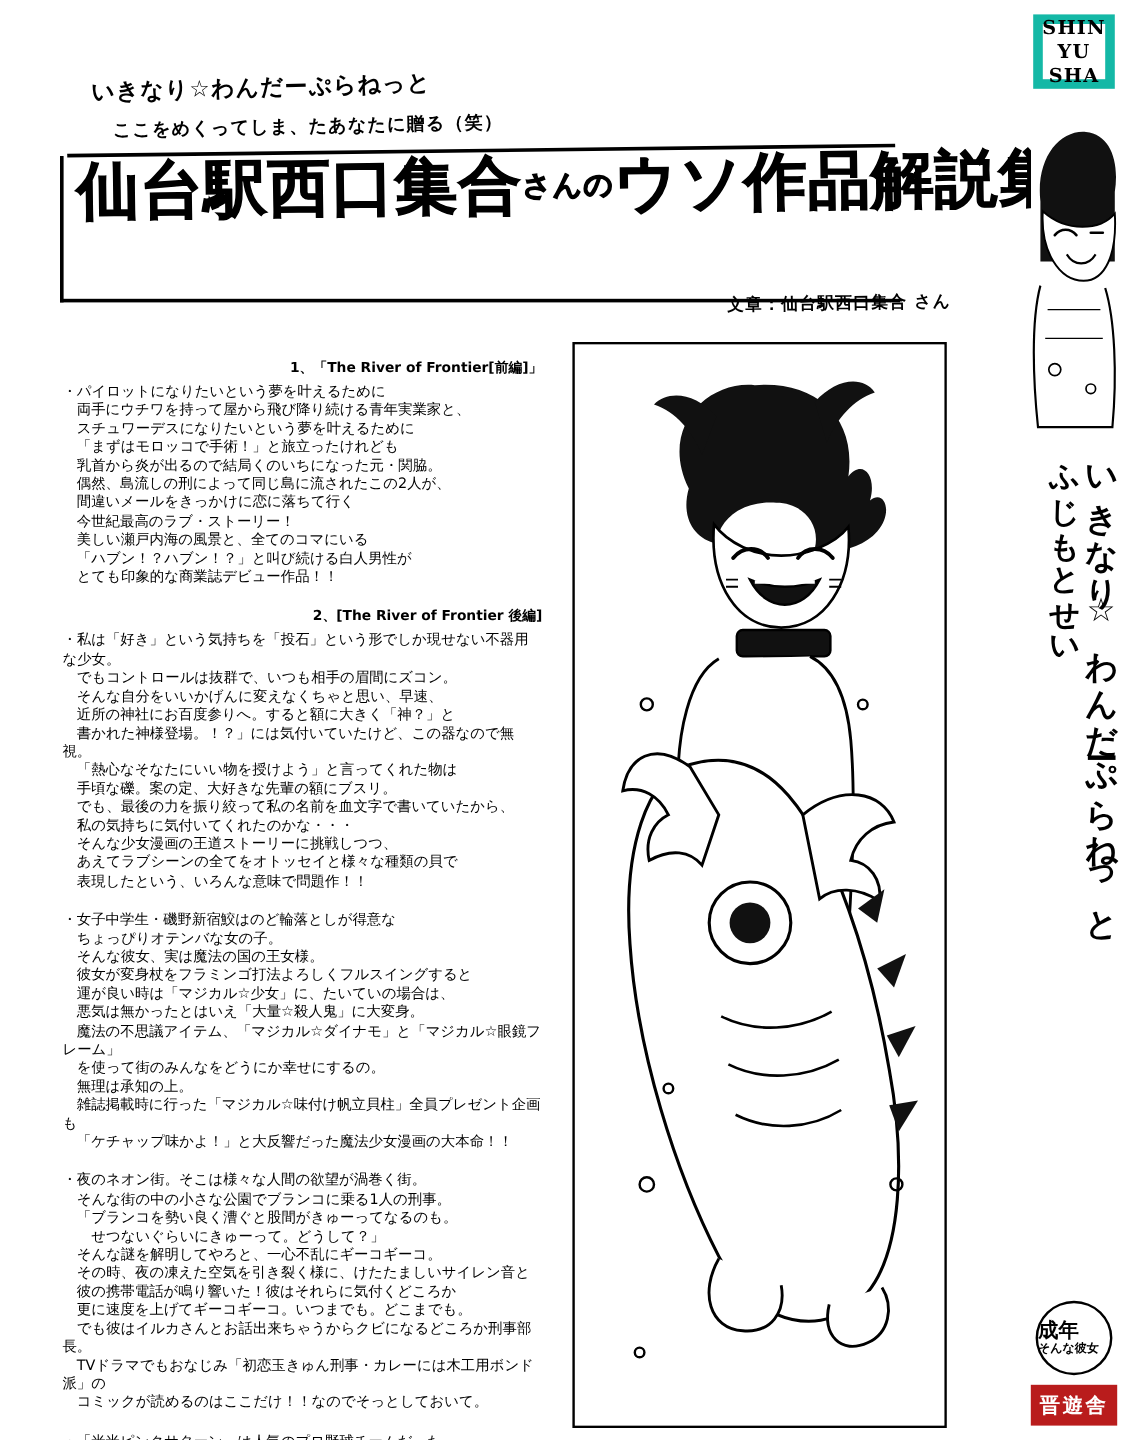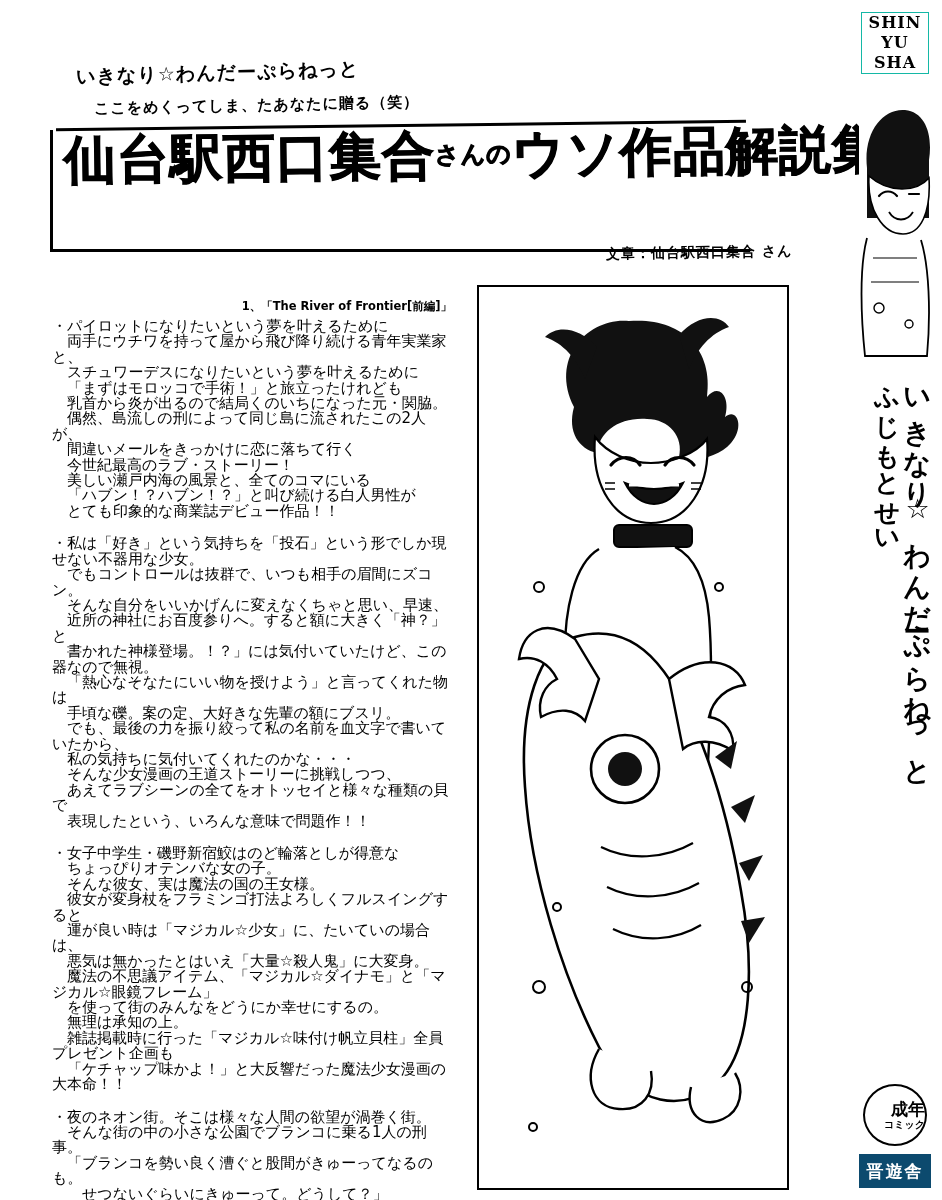--- a/index.html
+++ b/index.html
@@ -97,21 +97,21 @@
   }
   .entry { margin-bottom: 17px; }
   .entry-title {
     font-size: 11.5px;
     font-weight: bold;
     line-height: 16px;
     margin-bottom: 5px;
     text-align: right;
   }
   .entry-body {
-    font-size: 15px;
+    font-size: 12px;
     line-height: 15.4px;
     white-space: pre-line;
   }
 
   
   #illustration {
     position: absolute;
     left: 477px;
     top: 285px;
     width: 312px;
@@ -130,21 +130,21 @@
     top: 12px;
     width: 78px;
     height: 1178px;
   }
   #logo-box {
     position: absolute;
     left: 6px;
     top: 0px;
     width: 68px;
     height: 62px;
-    border: 1px solid #14b8a6;
+    border: 8px solid #14b8a6;
     box-sizing: border-box;
     display: flex;
     flex-direction: column;
     align-items: center;
     justify-content: center;
     font-family: "DejaVu Serif", serif;
     font-weight: bold;
     font-size: 16px;
     line-height: 20px;
     letter-spacing: 1px;
@@ -181,33 +181,33 @@
     position: absolute;
     left: 8px;
     top: 1072px;
     width: 64px;
     height: 62px;
     border: 2px solid #000;
     border-radius: 50%;
     box-sizing: border-box;
     display: flex;
     flex-direction: column;
-    align-items: flex-end;
+    align-items: flex-start;
     justify-content: center;
     font-weight: bold;
   }
   #rating-badge .big { font-size: 17px; line-height: 19px; }
   #rating-badge .small { font-size: 10px; line-height: 12px; }
   #publisher-box {
     position: absolute;
     left: 4px;
     top: 1142px;
     width: 72px;
     height: 34px;
-    background: #0c4a6e;
+    background: #b91c1c;
     color: #fff;
     display: flex;
     align-items: center;
     justify-content: center;
     font-weight: bold;
     font-size: 17px;
     letter-spacing: 2px;
   }
 </style>
 </head>
@@ -233,20 +233,21 @@
 　「まずはモロッコで手術！」と旅立ったけれども
 　乳首から炎が出るので結局くのいちになった元・関脇。
 　偶然、島流しの刑によって同じ島に流されたこの2人が、
 　間違いメールをきっかけに恋に落ちて行く
 　今世紀最高のラブ・ストーリー！
 　美しい瀬戸内海の風景と、全てのコマにいる
 　「ハブン！？ハブン！？」と叫び続ける白人男性が
 　とても印象的な商業誌デビュー作品！！</div>
   </div>
   <div class="entry">
+    <div class="entry-title">2、[The River of Frontier 後編]</div>
     <div class="entry-body">・私は「好き」という気持ちを「投石」という形でしか現せない不器用な少女。
 　でもコントロールは抜群で、いつも相手の眉間にズコン。
 　そんな自分をいいかげんに変えなくちゃと思い、早速、
 　近所の神社にお百度参りへ。すると額に大きく「神？」と
 　書かれた神様登場。！？」には気付いていたけど、この器なので無視。
 　「熱心なそなたにいい物を授けよう」と言ってくれた物は
 　手頃な礫。案の定、大好きな先輩の額にブスリ。
 　でも、最後の力を振り絞って私の名前を血文字で書いていたから、
 　私の気持ちに気付いてくれたのかな・・・
 　そんな少女漫画の王道ストーリーに挑戦しつつ、
@@ -381,17 +382,17 @@
     </svg>
   </div>
 
   <div id="vertical-title">
     <div id="v-main" class="vcol">いきなり☆わんだーぷらねっと</div>
     <div id="v-author" class="vcol">ふじもとせい</div>
   </div>
 
   <div id="rating-badge">
     <span class="big">成年</span>
-    <span class="small">コミック</span>
+    <span class="small">そんな彼女</span>
   </div>
 
   <div id="publisher-box">晋遊舎</div>
 </div>
 
 </body></html>

